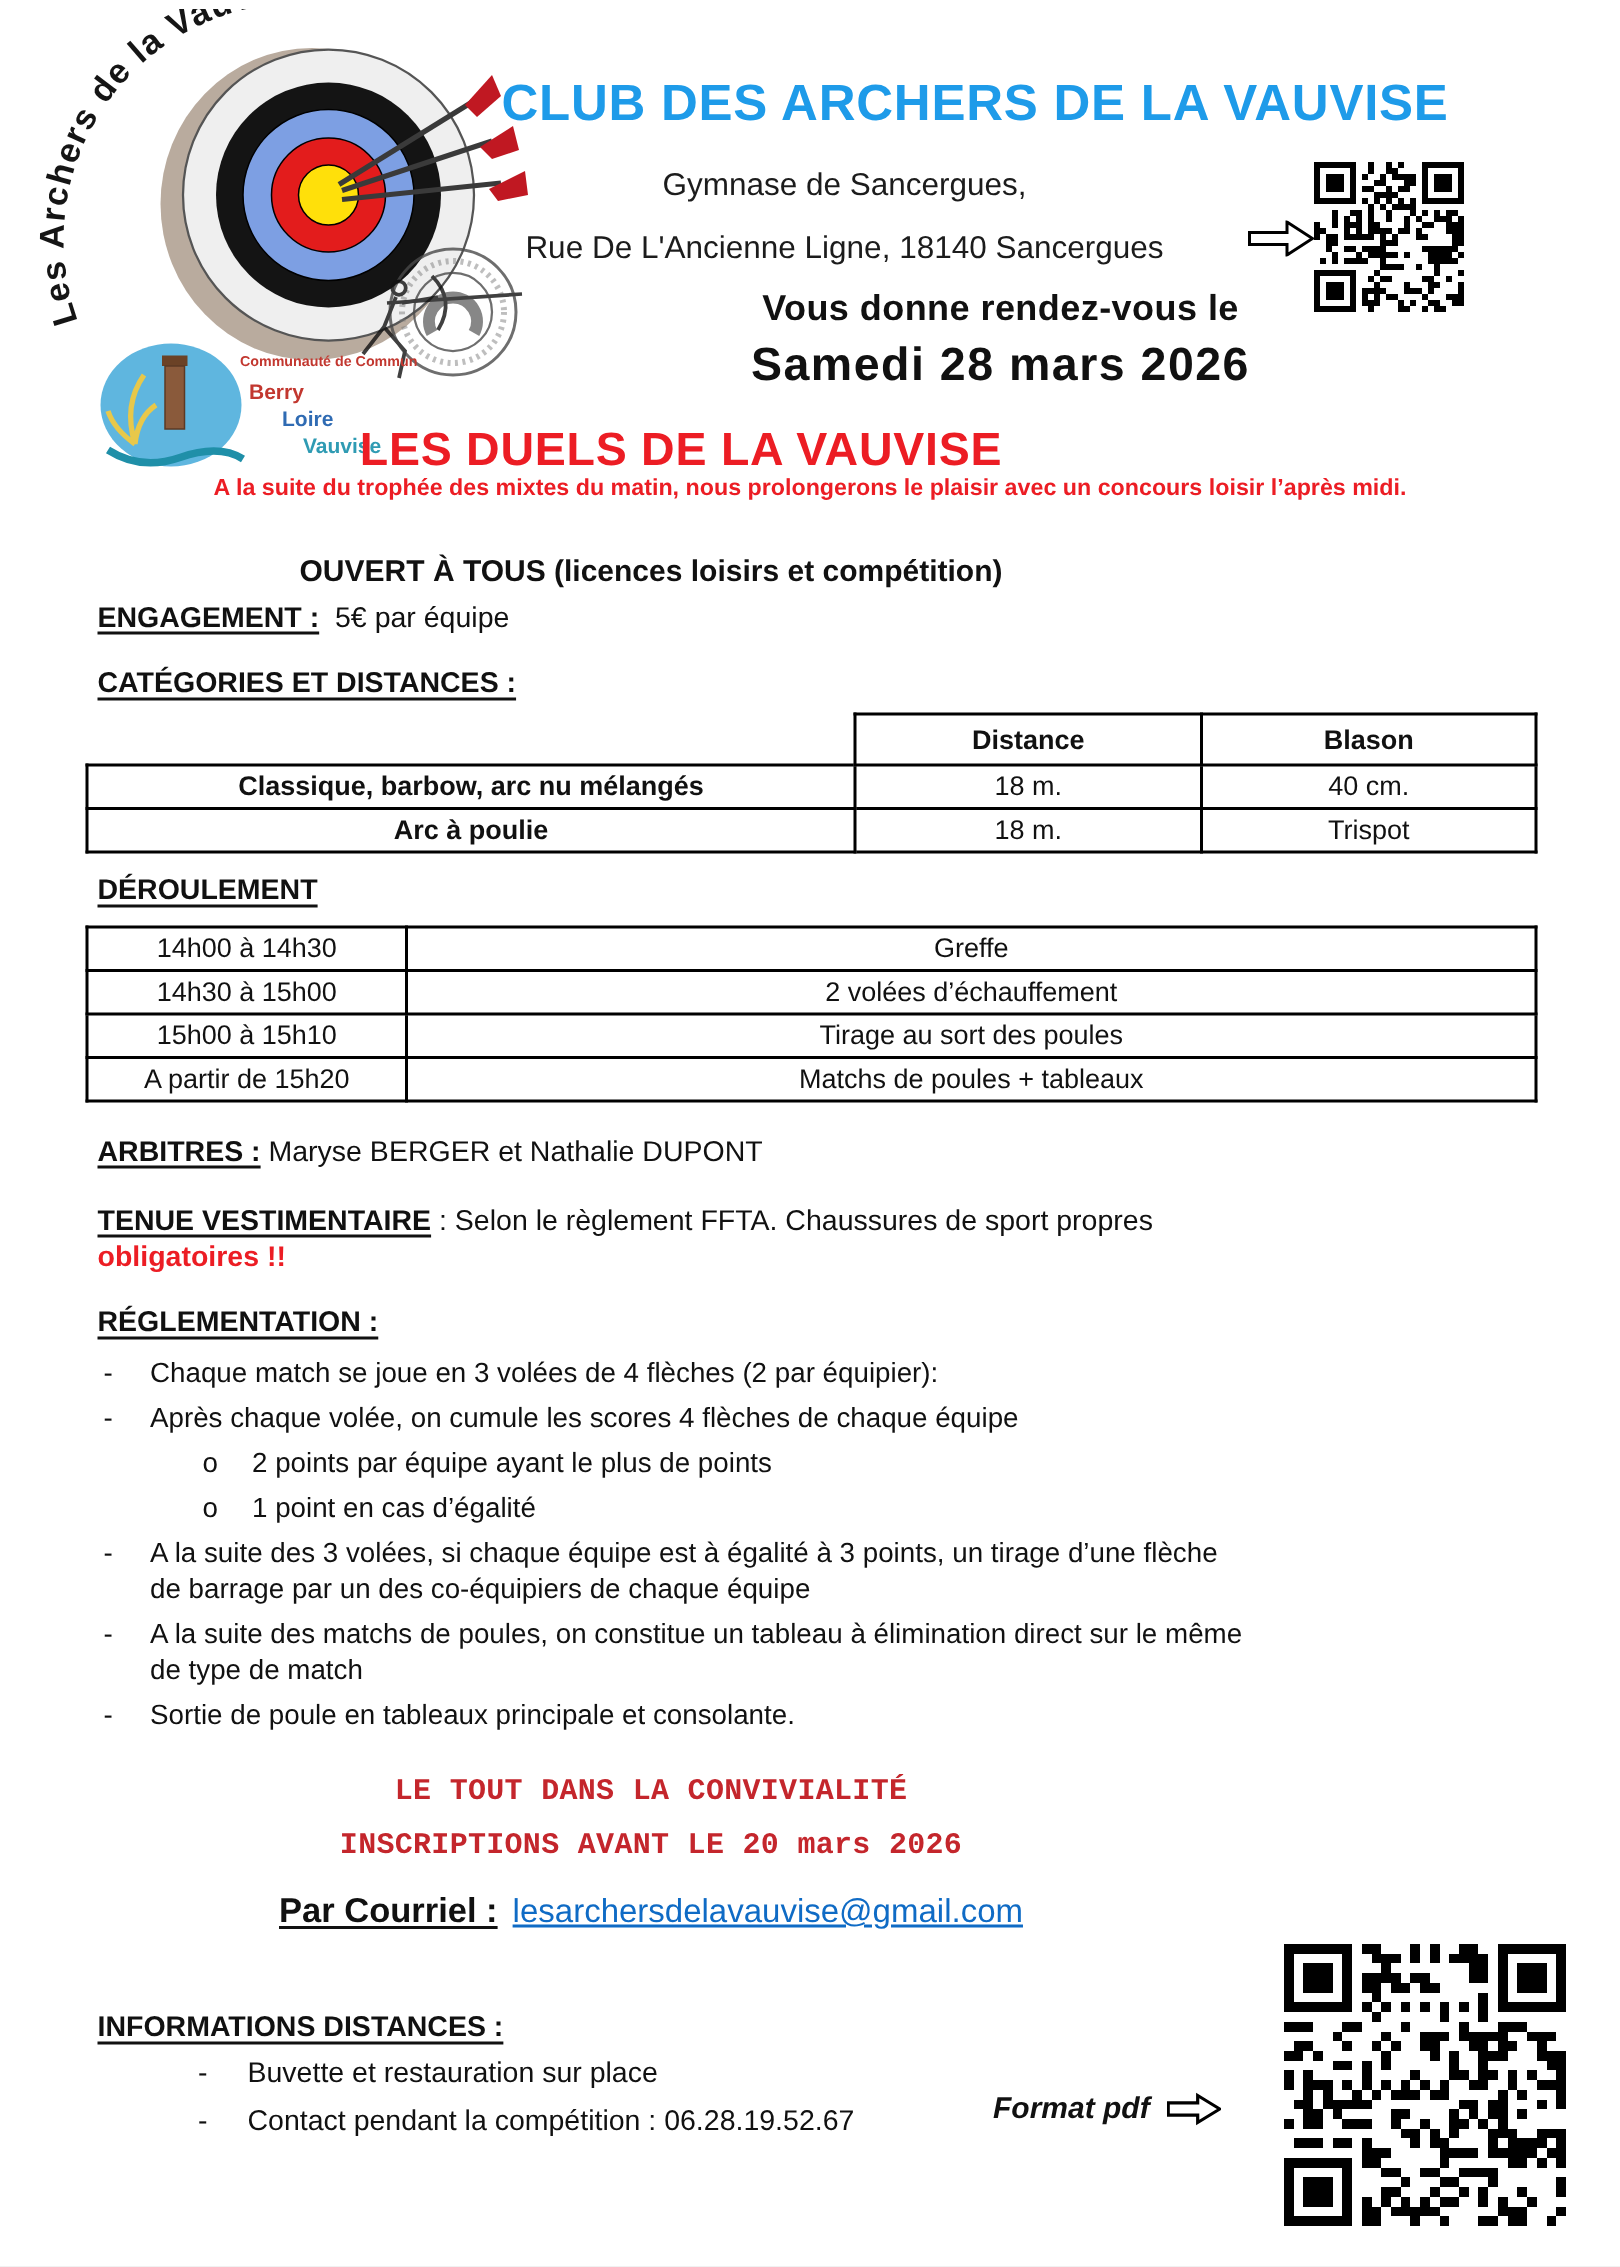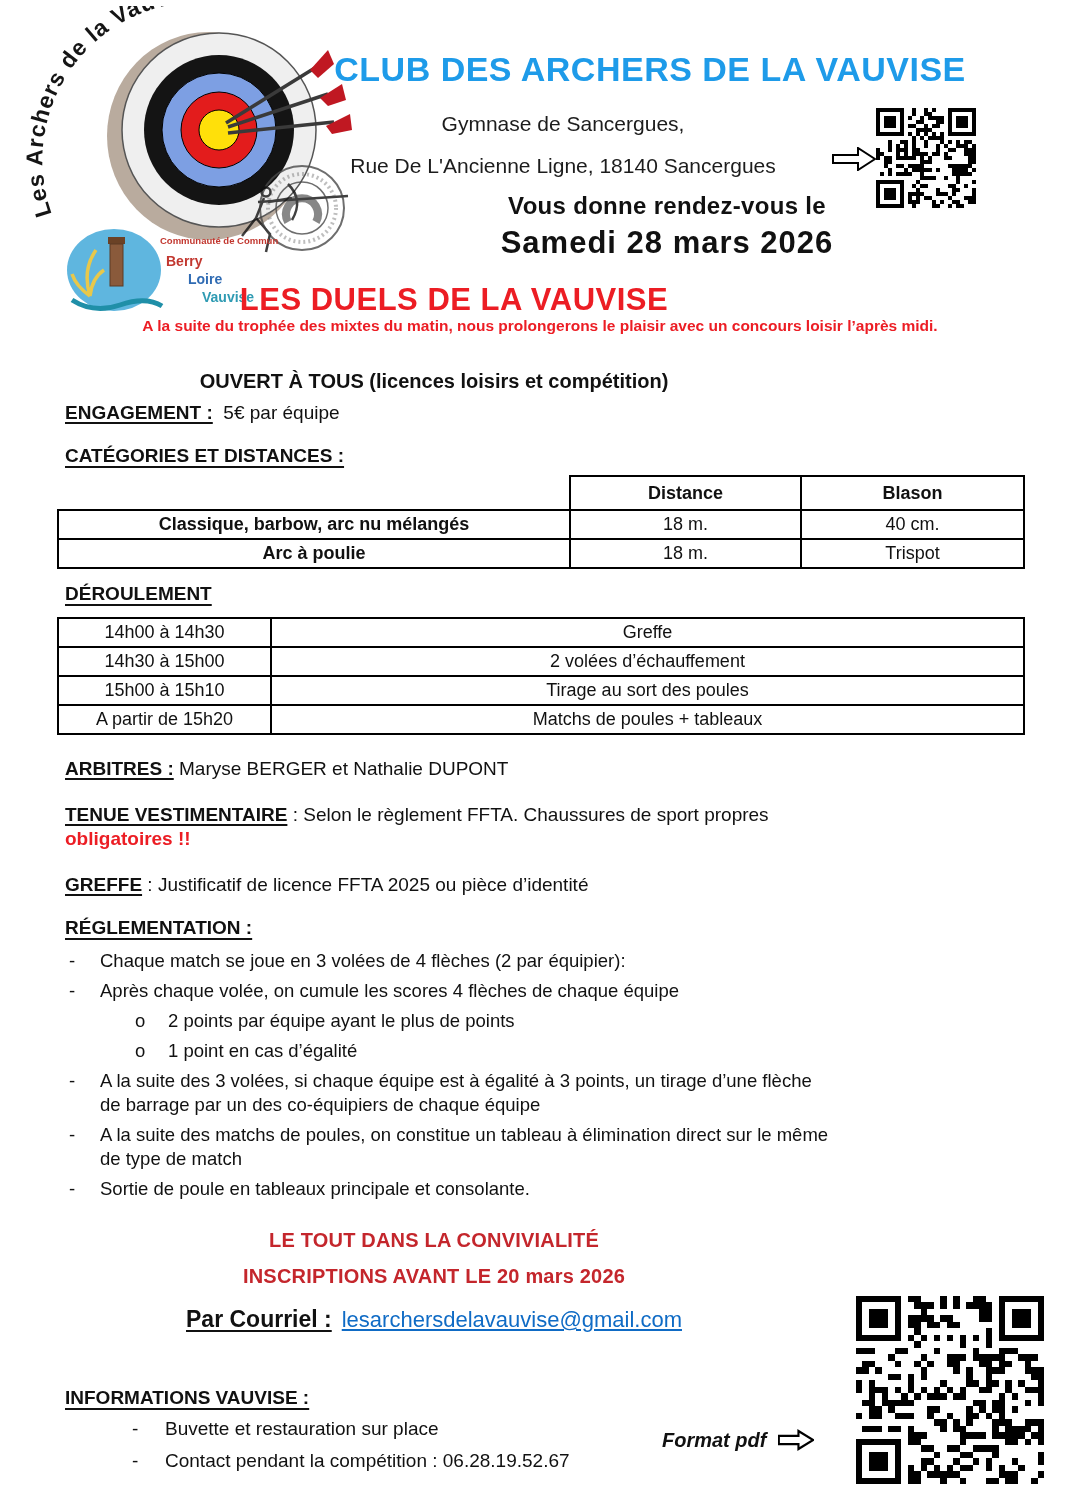--- a/index.html
+++ b/index.html
@@ -54,29 +54,29 @@
   .t1 col:nth-child(1){width:512px}.t1 col:nth-child(2){width:231px}.t1 col:nth-child(3){width:223px}
   .t1 td:first-child{font-weight:700;}
   .t2 col:nth-child(1){width:213px}.t2 col:nth-child(2){width:753px}
   
   .rules{margin-top:10px;font-size:18.5px;}
   .rule-row{display:flex;margin:0 35px 6px 69px;line-height:24px;}
   .rule-row .b{width:31px;flex:none;}
   .rule-row .t{flex:1;}
   .rule-row.sub{margin-left:135px;}
   .rule-row.sub .b{width:33px;}
-  .closing{text-align:center;color:var(--darkred);font-weight:700;font-size:20px;letter-spacing:.2px;}
+  .closing{text-align:center;color:var(--darkred);font-weight:700;font-size:20px;letter-spacing:.2px;font-family:Liberation Mono, monospace;}
   .closing1{margin-top:28px}.closing2{margin-top:13px}
   .courriel{margin-top:18px;text-align:center;font-size:22px;}
   .courriel .lbl{font-size:23px;}
   .courriel a{color:var(--link);text-decoration:underline;margin-left:10px;}
   .infos-heading{margin-top:54px;}
   .info-row{display:flex;margin:8px 0 0 132px;font-size:19px;line-height:24px;}
   .info-row .b{width:33px;flex:none;}
-  .format-pdf{position:absolute;left:662px;top:1428px;display:flex;align-items:center;gap:12px;
+  .format-pdf{position:absolute;left:662px;top:1394px;display:flex;align-items:center;gap:12px;
     font-style:italic;font-weight:700;font-size:20px;}
 </style>
 </head>
 <body>
 
 <div class="page">
 
   <svg class="logo-target" viewBox="0 0 334 248" xmlns="http://www.w3.org/2000/svg">
     <defs>
         <path id="arcp" d="M 30 208 A 158 158 0 0 1 252 14" fill="none"></path>
@@ -513,24 +513,20 @@
       <span class="lbl">ARBITRES :</span>
       <span>Maryse BERGER et Nathalie DUPONT</span>
     </div>
 
     <div class="line mt22">
       <span class="lbl">TENUE VESTIMENTAIRE</span>
       <span>: Selon le règlement FFTA. Chaussures de sport propres</span>
       <span class="hl-red">obligatoires !!</span>
     </div>
 
-    <div class="line mt22">
-      <span class="lbl">GREFFE</span>
-      <span>: Justificatif de licence FFTA 2025 ou pièce d’identité</span>
-    </div>
 
     <div class="heading mt20">RÉGLEMENTATION :</div>
 
     <div class="rules">
       <div class="rule-row">
         <span class="b">-</span>
         <span class="t">Chaque match se joue en 3 volées de 4 flèches (2 par équipier):</span>
       </div>
       <div class="rule-row">
         <span class="b">-</span>
@@ -558,21 +554,21 @@
       </div>
     </div>
 
     <div class="closing closing1">LE TOUT DANS LA CONVIVIALITÉ</div>
     <div class="closing closing2">INSCRIPTIONS AVANT LE 20 mars 2026</div>
 
     <div class="courriel">
       <span class="lbl">Par Courriel :</span><a href="#">lesarchersdelavauvise@gmail.com</a>
     </div>
 
-    <div class="heading infos-heading">INFORMATIONS VAUVISE :</div>
+    <div class="heading infos-heading">INFORMATIONS DISTANCES :</div>
     <div class="info-row">
       <span class="b">-</span>
       <span class="t">Buvette et restauration sur place</span>
     </div>
     <div class="info-row">
       <span class="b">-</span>
       <span class="t">Contact pendant la compétition : 06.28.19.52.67</span>
     </div>
   </main>
 

